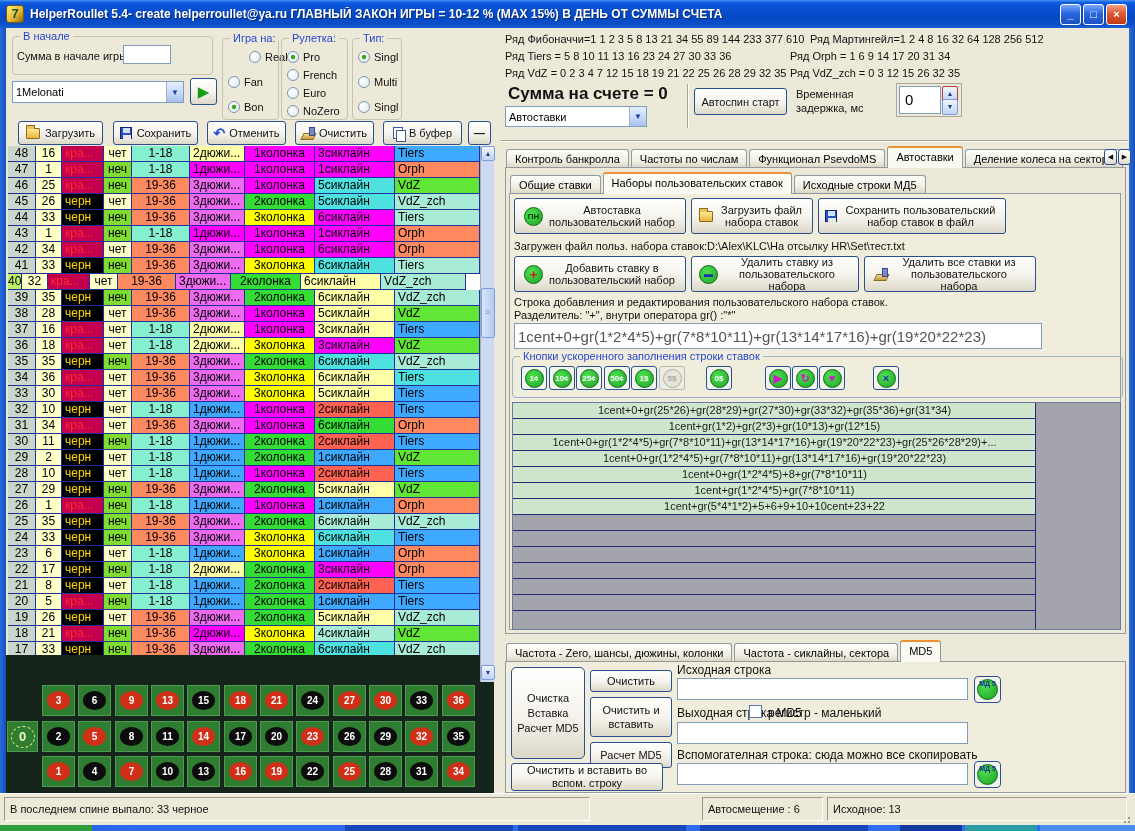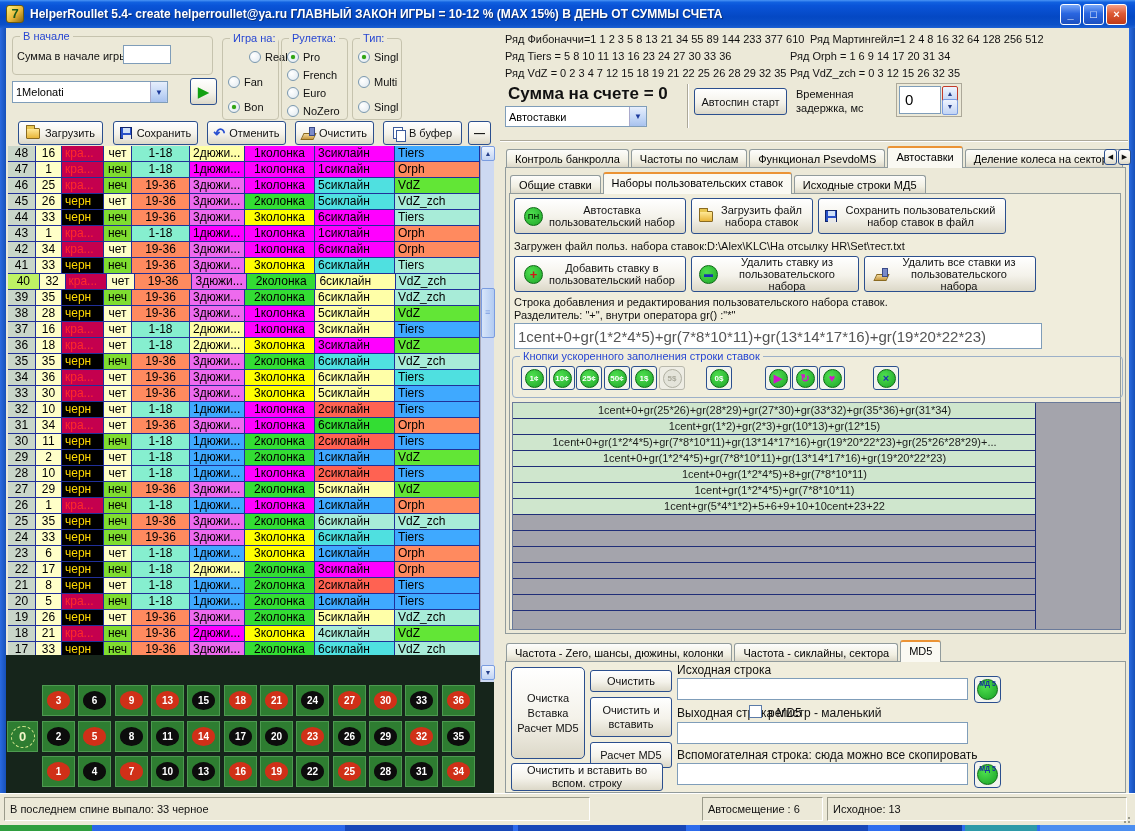--- a/index.html
+++ b/index.html
@@ -122,21 +122,21 @@
 
   <div class="abs win-border" style="left:0;top:28px;width:6px;height:797px;"></div>
   <div class="abs win-border" style="left:1129px;top:28px;width:6px;height:797px;"></div>
 
   <div class="abs group" style="left:12px;top:36px;width:201px;height:39px;">
     <div class="group-cap">В начале</div>
     <div class="abs lbl" style="left:4px;top:13px;">Сумма в начале игры</div>
     <input class="abs txt-input" style="left: 110px; top: 8px; width: 48px; height: 19px;" value="">
   </div>
 
-  <div class="abs combo" style="left:12px;top:81px;width:156px;height:22px;">
+  <div class="abs combo" style="left:12px;top:81px;width:172px;height:22px;">
     <span class="cb-txt">1Melonati</span>
     <span class="cb-arrow">▼</span>
   </div>
   <div class="abs xp-btn" style="left:190px;top:78px;width:27px;height:27px;">
     <span style="color:#12a012;font-size:15px;">▶</span>
   </div>
 
   <div class="abs group" style="left:222px;top:38px;width:57px;height:82px;" id="rg-game">
     <div class="group-cap">Игра на:</div>
   <div class="radio-row" style="left: 5px; top: 12px; margin-left: 21px;">
@@ -292,21 +292,21 @@
         <div class="tcell tc-c" style="width: 26px; background: rgb(255, 255, 200); color: rgb(0, 0, 0);">33</div>
         <div class="tcell tc-l" style="width: 42px; background: rgb(0, 0, 0); color: rgb(255, 216, 0);">черн</div>
         <div class="tcell tc-c" style="width: 28px; background: rgb(127, 221, 48); color: rgb(0, 0, 0);">неч</div>
         <div class="tcell tc-c" style="width: 58px; background: rgb(255, 138, 95); color: rgb(0, 0, 0);">19-36</div>
         <div class="tcell tc-l" style="width: 55px; background: rgb(238, 106, 238); color: rgb(0, 0, 0);">3дюжи...</div>
         <div class="tcell tc-c" style="width: 70px; background: rgb(255, 255, 0); color: rgb(0, 0, 0);">3колонка</div>
         <div class="tcell tc-l" style="width: 80px; background: rgb(79, 224, 224); color: rgb(0, 0, 0);">6сиклайн</div>
         <div class="tcell tc-l" style="width: 85px; background: rgb(168, 236, 216); color: rgb(0, 0, 0);">Tiers</div>
       </div>
       <div class="trow">
-        <div class="tcell tc-c" style="width: 32px; background: #bef264; color: rgb(0, 0, 0);">40</div>
+        <div class="tcell tc-c" style="width: 14px; background: #bef264; color: rgb(0, 0, 0);">40</div>
         <div class="tcell tc-c" style="width: 26px; background: rgb(255, 255, 200); color: rgb(0, 0, 0);">32</div>
         <div class="tcell tc-l" style="width: 42px; background: rgb(196, 0, 78); color: rgb(255, 42, 42);">кра...</div>
         <div class="tcell tc-c" style="width: 28px; background: rgb(255, 255, 200); color: rgb(0, 0, 0);">чет</div>
         <div class="tcell tc-c" style="width: 58px; background: rgb(255, 138, 95); color: rgb(0, 0, 0);">19-36</div>
         <div class="tcell tc-l" style="width: 55px; background: rgb(238, 106, 238); color: rgb(0, 0, 0);">3дюжи...</div>
         <div class="tcell tc-c" style="width: 70px; background: rgb(51, 221, 51); color: rgb(0, 0, 0);">2колонка</div>
         <div class="tcell tc-l" style="width: 80px; background: rgb(255, 255, 168); color: rgb(0, 0, 0);">6сиклайн</div>
         <div class="tcell tc-l" style="width: 85px; background: rgb(168, 236, 216); color: rgb(0, 0, 0);">VdZ_zch</div>
       </div>
       <div class="trow">

